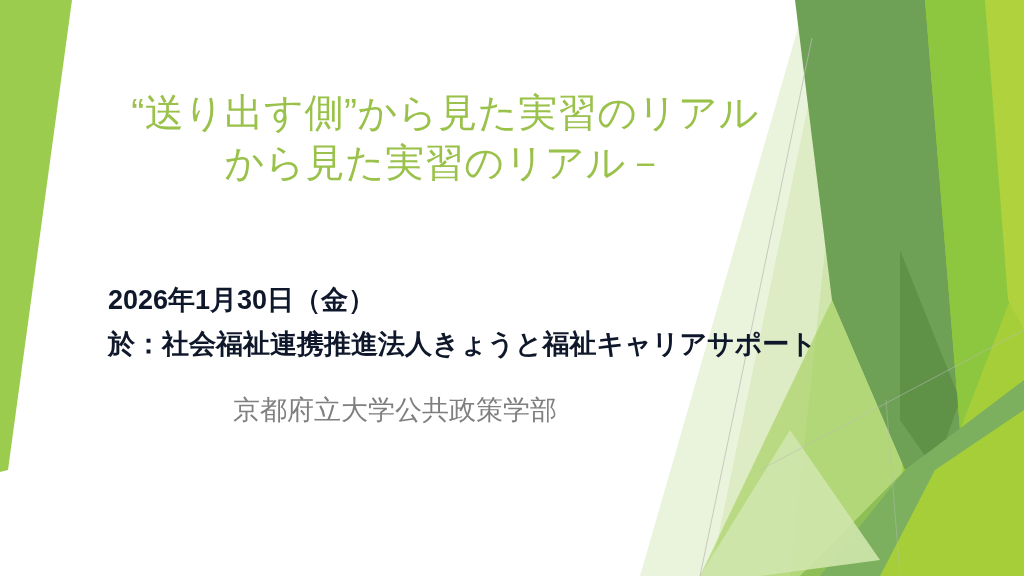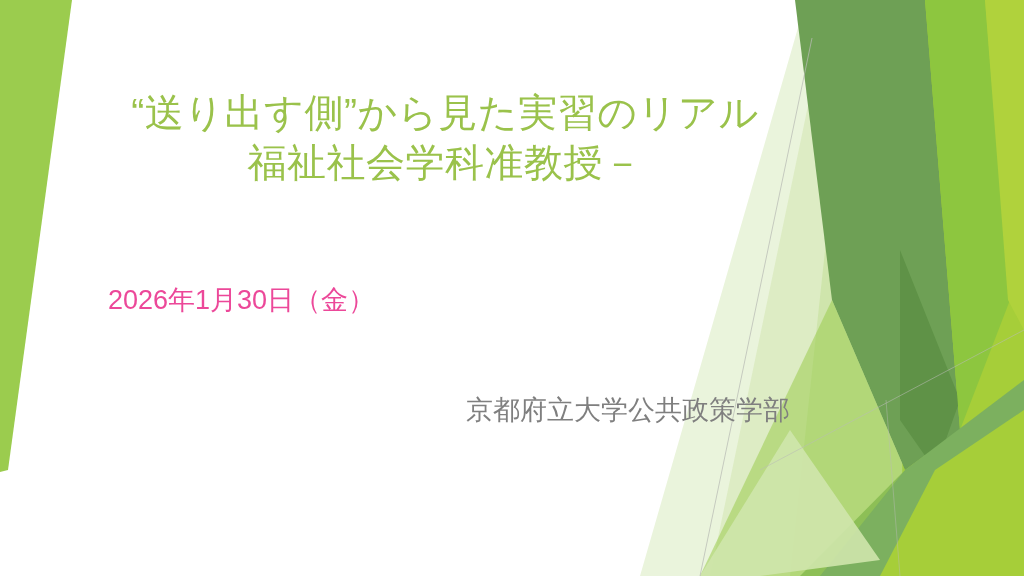--- a/index.html
+++ b/index.html
@@ -47,34 +47,34 @@
   }
 
   
   .meta-block {
     position: absolute;
     left: 108px;
     top: 278px;
     text-align: left;
   }
   .meta-line {
-    color: #ec4899;
+    color: #0f172a;
     font-size: 27px;
     line-height: 44px;
     white-space: nowrap;
-    font-weight: 400;
+    font-weight: 700;
   }
 
   
   .presenter-block {
     position: absolute;
     left: 0;
     top: 388px;
     width: 790px;
-    text-align: right;
+    text-align: center;
   }
   .presenter-line {
     color: #7f7f7f;
     font-size: 27px;
     line-height: 45px;
     white-space: nowrap;
     font-weight: 400;
   }
 </style>
 </head>
@@ -112,25 +112,26 @@
 
     <line x1="812" y1="38" x2="700" y2="576" stroke="#b9bcb5" stroke-width="1" opacity="0.75"></line>
     <line x1="760" y1="470" x2="1024" y2="330" stroke="#b9bcb5" stroke-width="1" opacity="0.55"></line>
     <line x1="886" y1="400" x2="900" y2="576" stroke="#b9bcb5" stroke-width="1" opacity="0.45"></line>
   </svg>
 
   <div class="content">
 
     <div class="title-block">
       <div class="title-line">“送り出す側”から見た実習のリアル</div>
-      <div class="title-line">福祉社会学科准教授－</div>
+      <div class="title-line">から見た実習のリアル－</div>
     </div>
 
     <div class="meta-block">
       <div class="meta-line">2026年1月30日（金）</div>
+      <div class="meta-line">於：社会福祉連携推進法人きょうと福祉キャリアサポート</div>
     </div>
 
     <div class="presenter-block">
       <div class="presenter-line">京都府立大学公共政策学部</div>
     </div>
 
   </div>
 </div>
 
 </body></html>

